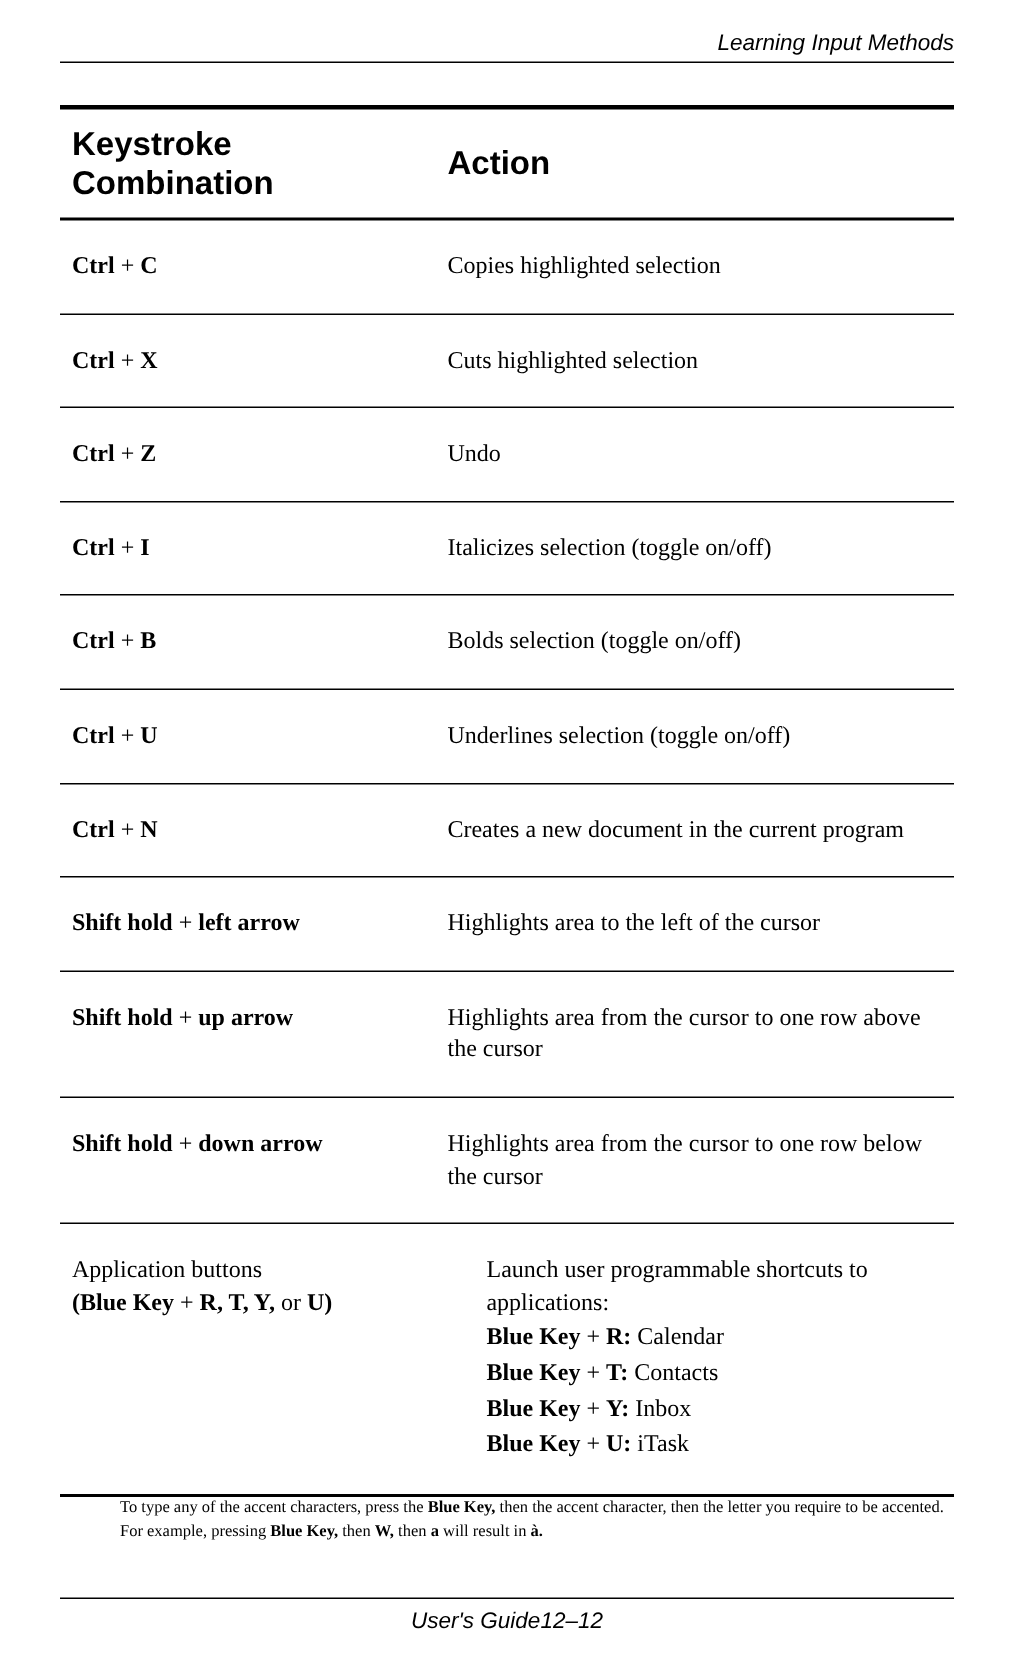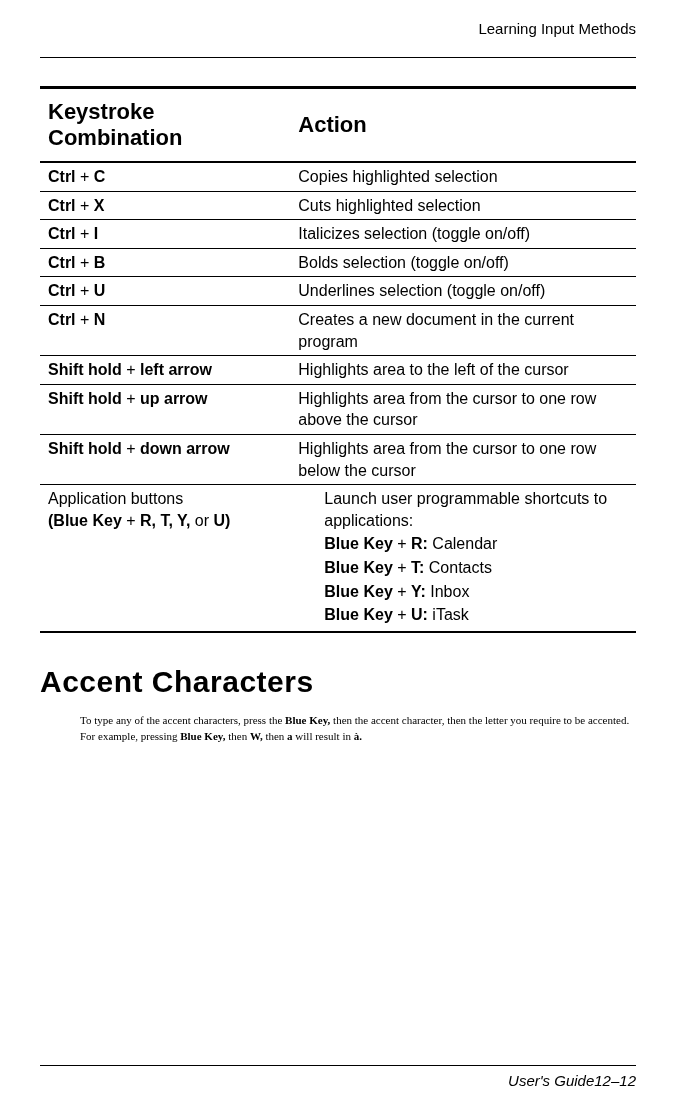--- a/index.html
+++ b/index.html
@@ -11,46 +11,48 @@
     color: #000;
     width: 676px;
     height: 1113px;
     position: relative;
   }
   .page {
     padding: 20px 40px 0 40px;
   }
   .running-head {
     border-bottom: 1.5px solid #000;
-    padding-bottom: 20px;
+    padding-bottom: 4px;
     text-align: right;
+    font-style: italic;
     font-size: 15px;
     font-weight: 300;
     margin-bottom: 28px;
   }
   table {
     border-collapse: collapse;
     width: 100%;
     margin: 0 auto;
     font-size: 16px;
   }
   thead th {
     border-top: 3px solid #000;
     border-bottom: 2px solid #000;
     text-align: left;
     font-weight: 700;
     padding: 10px 8px;
     font-size: 22px;
   }
   tbody td {
     border-bottom: 1px solid #000;
-    padding: 3px 8px;
+    padding: 20px 8px;
     vertical-align: top;
     font-weight: 300;
     line-height: 1.35;
+    font-family: Liberation Serif, serif;
   }
   tbody tr:last-child td {
     border-bottom: 2.5px solid #000;
   }
   tbody td:first-child {
     width: 42%;
   }
   .b { font-weight: 700; }
   .plus { font-weight: 300; }
   .app-line { margin-bottom: 2px; margin-left: 26px; }
@@ -70,21 +72,21 @@
   .para .sb { font-weight: 700; }
   .footer {
     position: absolute;
     left: 40px; right: 40px; bottom: 24px;
     border-top: 1.5px solid #000;
     padding-top: 6px;
     font-style: italic;
     font-size: 15px;
     font-weight: 300;
     display: flex;
-    justify-content: flex-end;
+    justify-content: center;
   }
 </style>
 </head>
 <body>
 
 <div class="page">
   <div class="running-head">Learning Input Methods</div>
 
   <table>
     <thead>
@@ -94,20 +96,24 @@
       </tr>
     </thead>
     <tbody id="tbody">
         <tr>
           <td><span class="b">Ctrl</span><span class="plus"> + </span><span class="b">C</span></td>
           <td>Copies highlighted selection</td>
         </tr>
         <tr>
           <td><span class="b">Ctrl</span><span class="plus"> + </span><span class="b">X</span></td>
           <td>Cuts highlighted selection</td>
+        </tr>
+        <tr>
+          <td><span class="b">Ctrl</span><span class="plus"> + </span><span class="b">Z</span></td>
+          <td>Undo</td>
         </tr>
         <tr>
           <td><span class="b">Ctrl</span><span class="plus"> + </span><span class="b">I</span></td>
           <td>Italicizes selection (toggle on/off)</td>
         </tr>
         <tr>
           <td><span class="b">Ctrl</span><span class="plus"> + </span><span class="b">B</span></td>
           <td>Bolds selection (toggle on/off)</td>
         </tr>
         <tr>
@@ -136,21 +142,20 @@
             <div class="app-line">Launch user programmable shortcuts to applications:</div>
             <div class="app-line"><span class="b">Blue Key</span><span class="plus"> + </span><span class="b">R:</span><span> Calendar</span></div>
             <div class="app-line"><span class="b">Blue Key</span><span class="plus"> + </span><span class="b">T:</span><span> Contacts</span></div>
             <div class="app-line"><span class="b">Blue Key</span><span class="plus"> + </span><span class="b">Y:</span><span> Inbox</span></div>
             <div class="app-line"><span class="b">Blue Key</span><span class="plus"> + </span><span class="b">U:</span><span> iTask</span></div>
           </td>
         </tr>
       </tbody>
   </table>
 
-  <div class="h2">Accent Characters</div>
 
   <p class="para">
     <span>To type any of the accent characters, press the </span><span class="sb">Blue Key,</span><span> then the accent character, then the letter you require to be accented. For example, pressing </span><span class="sb">Blue Key,</span><span> then </span><span class="sb">W,</span><span> then </span><span class="sb">a</span><span> will result in </span><span class="sb">à.</span>
   </p>
 </div>
 
 <div class="footer">
   <span>User's Guide</span>
   <span>12–12</span>
 </div>

